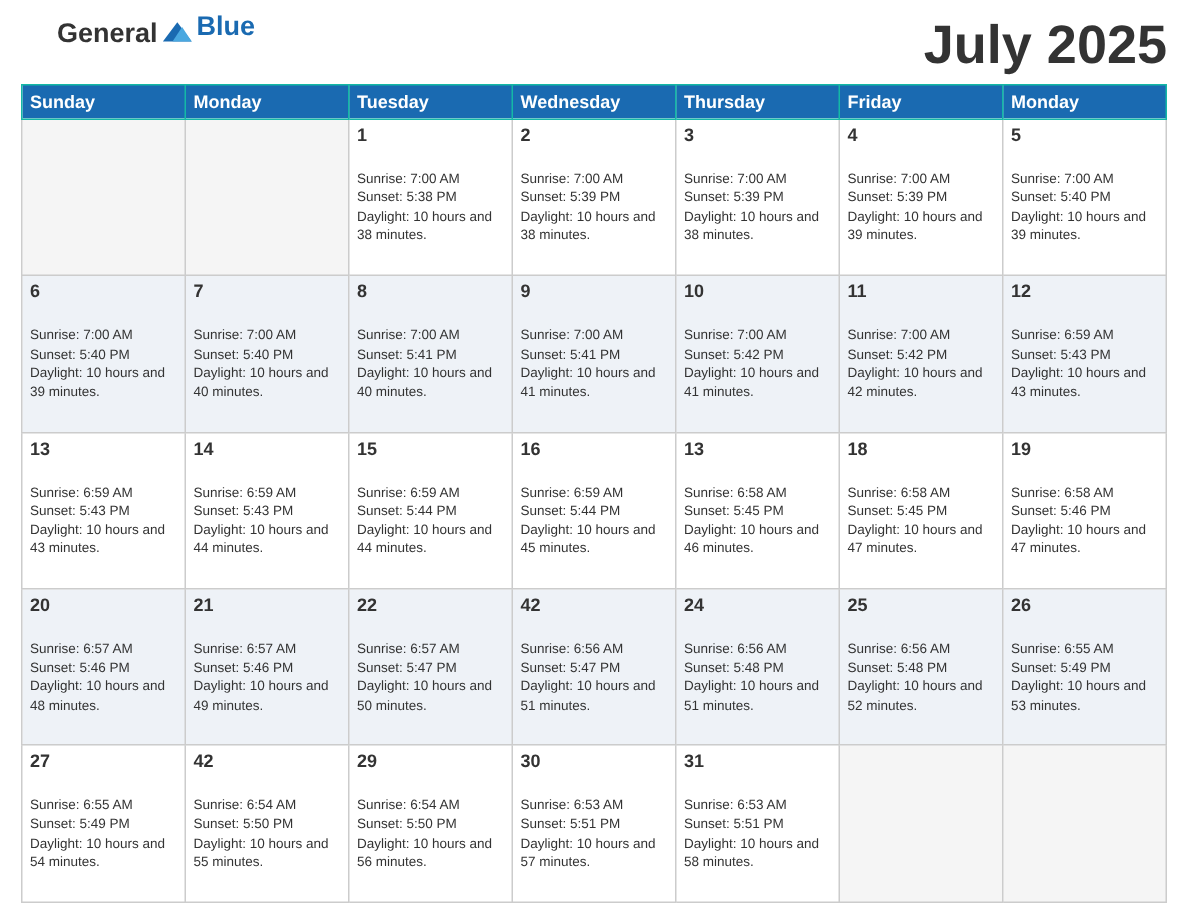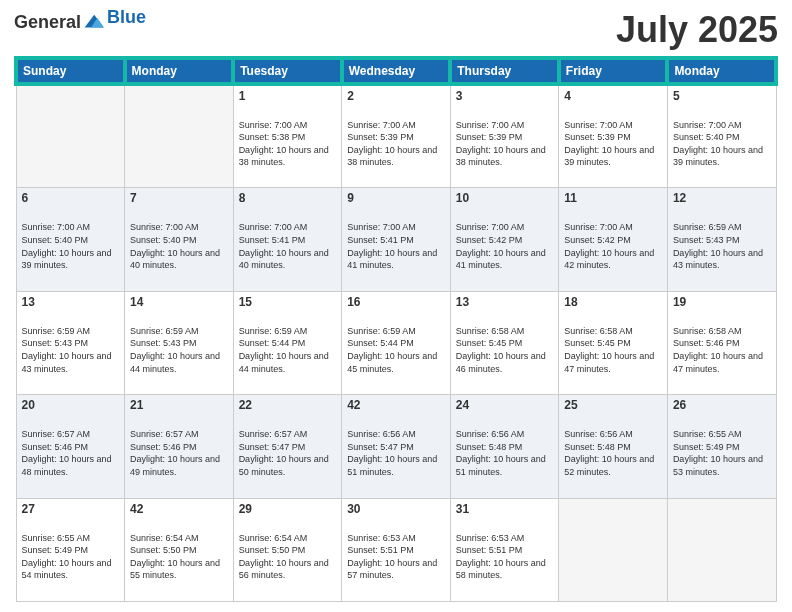--- a/index.html
+++ b/index.html
@@ -62,21 +62,21 @@
       border-collapse: collapse;
       flex: 1;
     }
     .calendar thead tr th {
       background: #1a6ab1;
       color: #fff;
       font-size: 12px;
       font-weight: bold;
       padding: 4px 5px;
       text-align: left;
-      border: 4px solid #14b8a6;
+      border: 1px solid #14b8a6;
     }
     .calendar tbody tr td {
       border: 1px solid #ccc;
       vertical-align: top;
       padding: 3px 5px;
       width: calc(100% / 7);
       height: 88px;
       font-size: 9.5px;
       color: #333;
     }
@@ -104,21 +104,21 @@
     .empty-cell {
       background: #f5f5f5 !important;
     }
   </style>
 </head>
 <body>
 
 <div class="page">
   <div class="header">
     <div class="logo">
-      <div style="display:flex;align-items:center;">
+      <div style="display:flex;align-items:center;margin-left:24px;">
         <span class="logo-text-general">General</span>
         <svg class="logo-icon" viewBox="0 0 30 30" xmlns="http://www.w3.org/2000/svg">
           <polygon points="2,22 14,6 26,22" fill="#1a6ab1"></polygon>
           <polygon points="10,22 18,10 26,22" fill="#4aa8e0"></polygon>
         </svg>
       </div>
       <br>
       <span class="logo-text-blue" style="display:block;margin-top:-10px;margin-left:0px;">Blue</span>
     </div>
     <div class="title-block">

